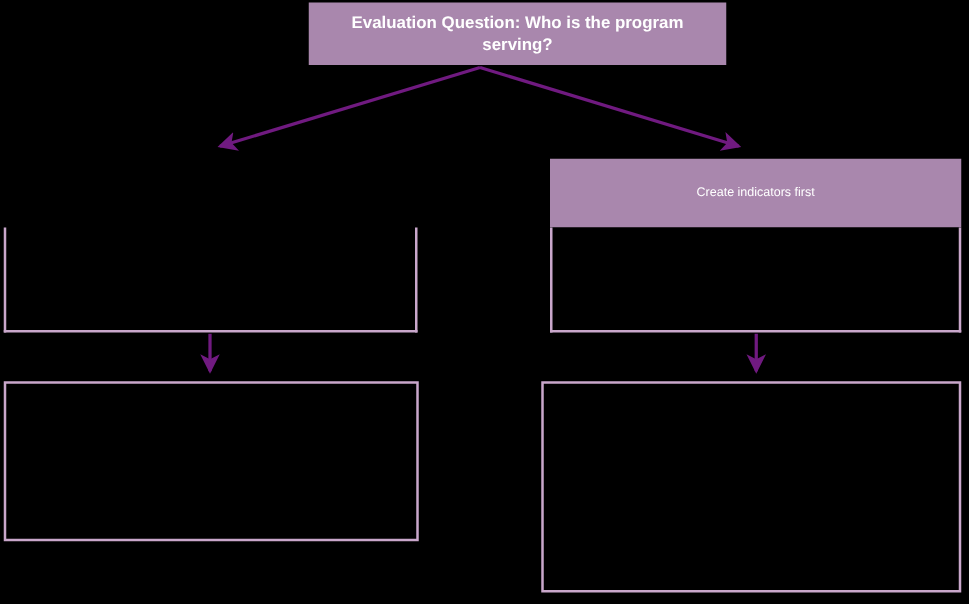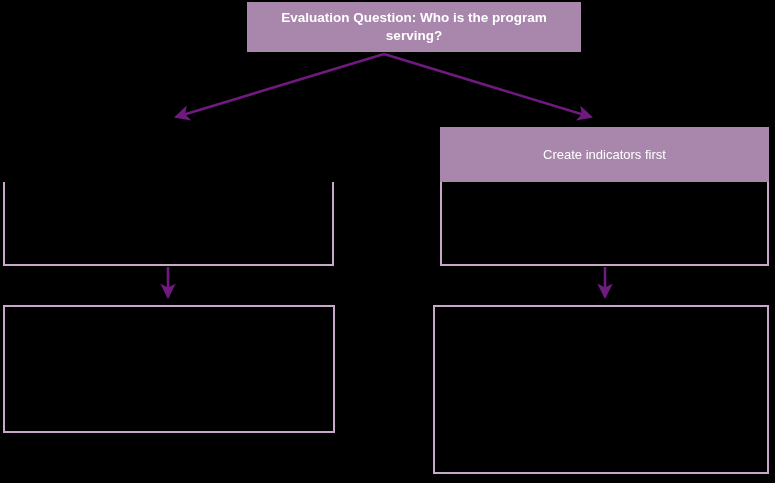--- a/index.html
+++ b/index.html
@@ -40,21 +40,21 @@
   .title-box {
     left: 217px; top: 2px;
     width: 334px; height: 50px;
     font-size: 13.5px;
     font-weight: bold;
     line-height: 1.3;
     padding: 16px 18px;
     margin-left: 30px;
   }
   .header-left  { left: 3px;   top: 127px; width: 331px; height: 55px; font-size: 13px; }
-  .header-right { left: 440px; top: 127px; width: 329px; height: 55px; font-size: 13px; }
+  .header-right { left: 440px; top: 127px; width: 329px; height: 55px; font-size: 10px; }
   .outlined {
     background: #000;
     border: 2px solid var(--color-box_border, #c9a7cb);
   }
   .body-left   { left: 3px;   top: 182px; width: 331px; height: 84px;  border-top: none; }
   .body-right  { left: 440px; top: 182px; width: 329px; height: 84px;  border-top: none; }
   .detail-left  { left: 3px;   top: 305px; width: 332px; height: 128px; }
   .detail-right { left: 433px; top: 305px; width: 336px; height: 169px; }
 </style>
 </head>

